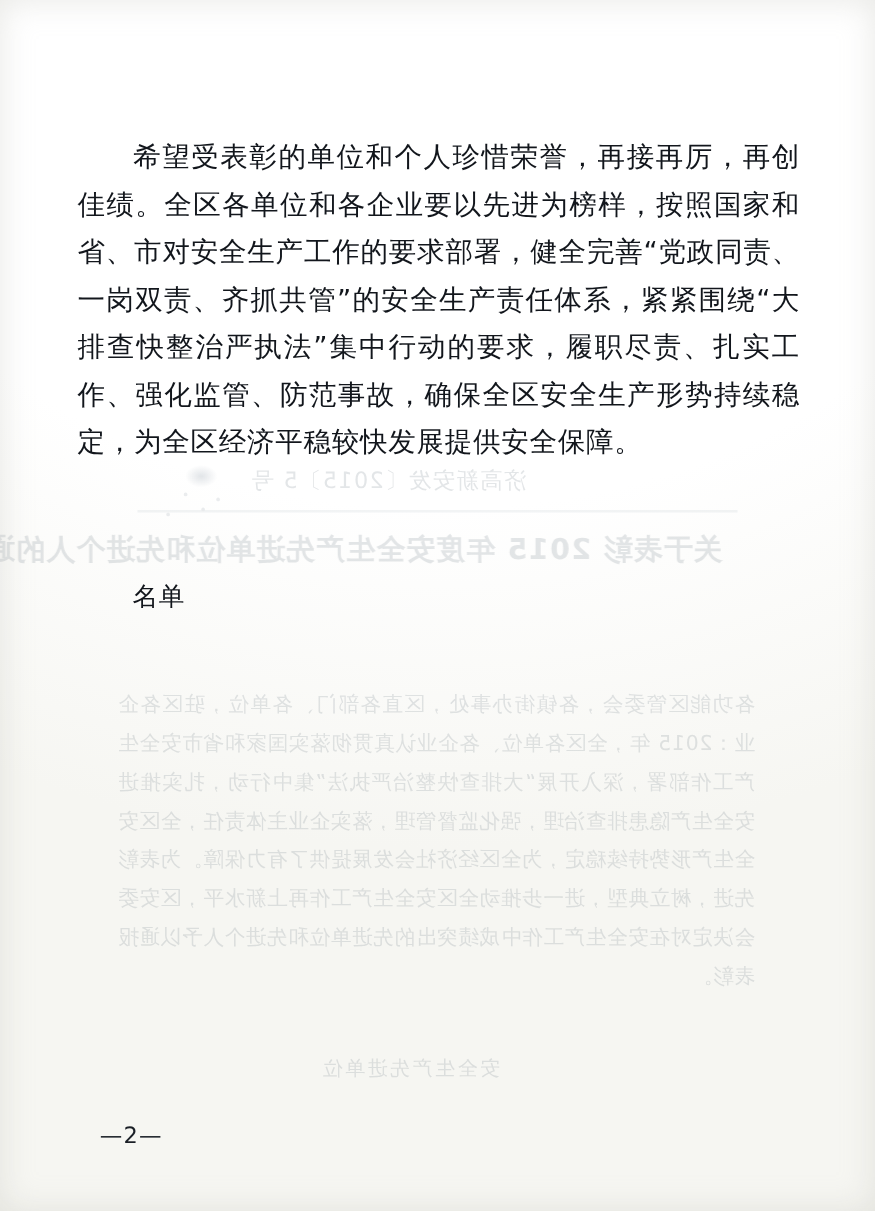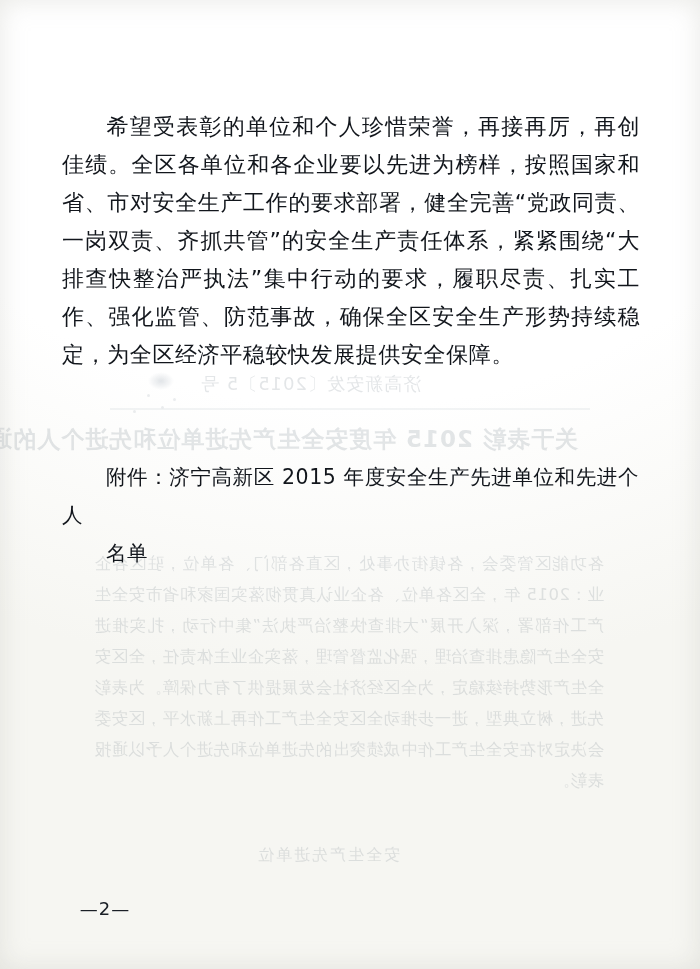--- a/index.html
+++ b/index.html
@@ -191,20 +191,19 @@
     <div class="bl-title">关于表彰 2015 年度安全生产先进单位和先进个人的通报</div>
     <div class="bl-para">各功能区管委会，各镇街办事处，区直各部门、各单位，驻区各企业：2015 年，全区各单位、各企业认真贯彻落实国家和省市安全生产工作部署，深入开展“大排查快整治严执法”集中行动，扎实推进安全生产隐患排查治理，强化监督管理，落实企业主体责任，全区安全生产形势持续稳定，为全区经济社会发展提供了有力保障。为表彰先进，树立典型，进一步推动全区安全生产工作再上新水平，区安委会决定对在安全生产工作中成绩突出的先进单位和先进个人予以通报表彰。</div>
     <div class="bl-tail">安全生产先进单位</div>
   </div>
 
   <div class="smudge"></div>
 
   <div class="body-text"><span class="indent"></span><span>希望受表彰的单位和个人珍惜荣誉，再接再厉，再创佳绩。全区各单位和各企业要以先进为榜样，按照国家和省、市对安全生产工作的要求部署，健全完善“党政同责、一岗双责、齐抓共管”的安全生产责任体系，紧紧围绕“大排查快整治严执法”集中行动的要求，履职尽责、扎实工作、强化监管、防范事故，确保全区安全生产形势持续稳定，为全区经济平稳较快发展提供安全保障。</span></div>
 
   <div class="attachment">
-    <span class="line1">附件：济宁高新区 2015 年度安全生产先进单位和先进个人</span>
     <span class="line2">名单</span>
   </div>
 
   <div class="page-number"><span class="pn-inner">—2—</span></div>
 
   <div class="edge-shadow"></div>
 </div>
 
 </body></html>

